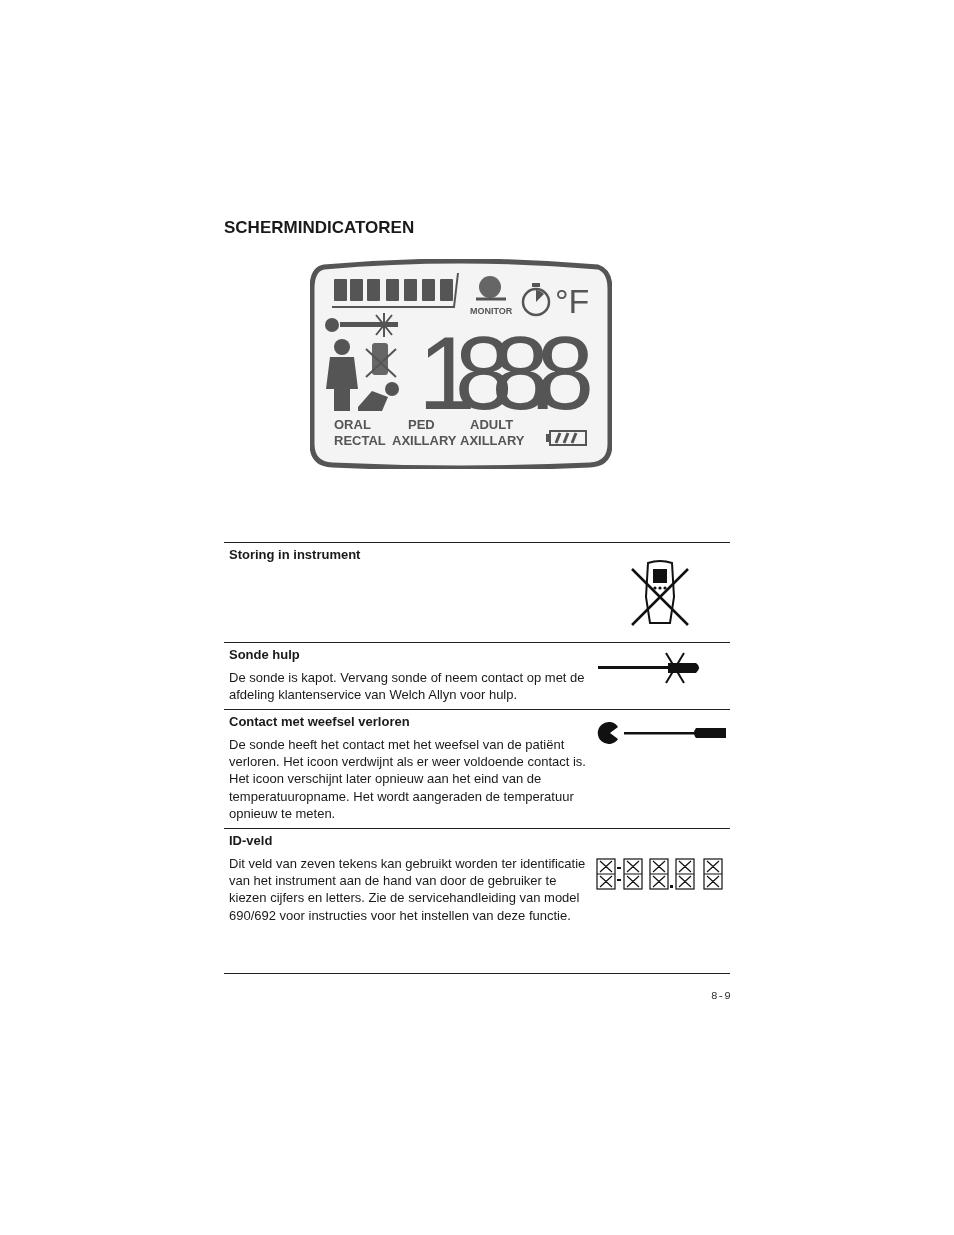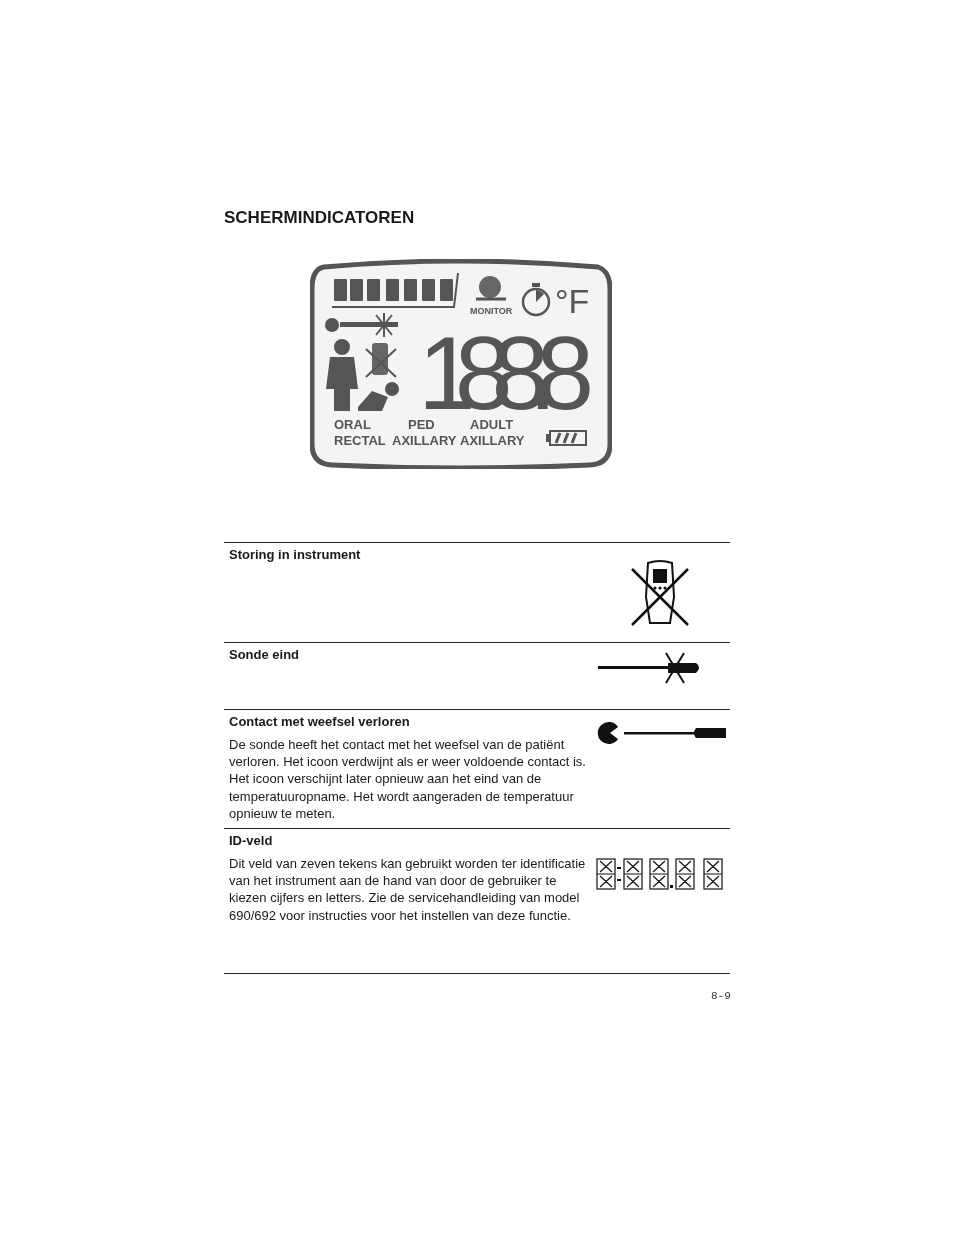--- a/index.html
+++ b/index.html
@@ -1,17 +1,17 @@
 <!DOCTYPE html>
 <html><head>
 <meta charset="utf-8">
 <style>
   html, body { margin:0; padding:0; background:#ffffff; }
   body { width:954px; height:1235px; position:relative; font-family:"Liberation Sans", sans-serif; color:#1a1a1a; }
-  .title { position:absolute; left:224px; top:208px; font-size:17px; font-weight:bold; letter-spacing:0; }
+  .title { position:absolute; left:224px; top:218px; font-size:17px; font-weight:bold; letter-spacing:0; }
   .lcd { position:absolute; left:310px; top:259px; width:245px; height:210px; }
   .table { position:absolute; left:224px; top:506px; width:506px;margin-top:36px; }
   .row { position:relative; border-top:1.5px solid #222; padding:4px 0 0 5px; box-sizing:border-box; }
   .row:last-child { border-bottom:1.5px solid #222; }
   .row h3 { margin:0; font-size:13px; font-weight:bold; line-height:16px; }
   .row p { margin:6px 0 0 0; font-size:13px; line-height:17.2px; width:360px; }
   .ico { position:absolute; }
   .pagenum { position:absolute; left:711px; top:990px; font-size:11px; color:#333;font-family:Liberation Mono, monospace; }
   svg text { font-family:"Liberation Sans", sans-serif; }
 </style>
@@ -90,21 +90,22 @@
     <svg class="ico" style="left:404px;top:14px;" width="64" height="72" viewBox="0 0 64 72">
       <path d="M20,6 Q32,2 44,6 L46,40 L42,66 L22,66 L18,40 Z" fill="#fff" stroke="#111" stroke-width="2"></path>
       <rect x="25" y="12" width="14" height="14" fill="#111"></rect>
       <circle cx="27" cy="31" r="1.6" fill="#111"></circle>
         <circle cx="32" cy="31" r="1.6" fill="#111"></circle>
         <circle cx="37" cy="31" r="1.6" fill="#111"></circle>
       <path d="M4,12 L60,68 M60,12 L4,68" stroke="#111" stroke-width="2.5"></path>
     </svg>
   </div>
   <div class="row" style="height:67px;">
-    <h3>Sonde eind</h3>
+    <h3>Sonde hulp</h3>
+    <p>De sonde is kapot. Vervang sonde of neem contact op met de afdeling klantenservice van Welch Allyn voor hulp.</p>
     <svg class="ico" style="left:372px;top:8px;" width="110" height="36" viewBox="0 0 110 36">
       <rect x="2" y="15" width="72" height="3" fill="#111"></rect>
       <path d="M72,12 L100,12 Q106,16 100,22 L72,22 Z" fill="#111"></path>
       <path d="M70,2 L88,32 M88,2 L70,32" stroke="#111" stroke-width="2"></path>
     </svg>
   </div>
   <div class="row" style="height:119px;">
     <h3>Contact met weefsel verloren</h3>
     <p>De sonde heeft het contact met het weefsel van de patiënt verloren. Het icoon verdwijnt als er weer voldoende contact is. Het icoon verschijnt later opnieuw aan het eind van de temperatuuropname. Het wordt aangeraden de temperatuur opnieuw te meten.</p>
     <svg class="ico" style="left:372px;top:10px;" width="132" height="26" viewBox="0 0 132 26">

